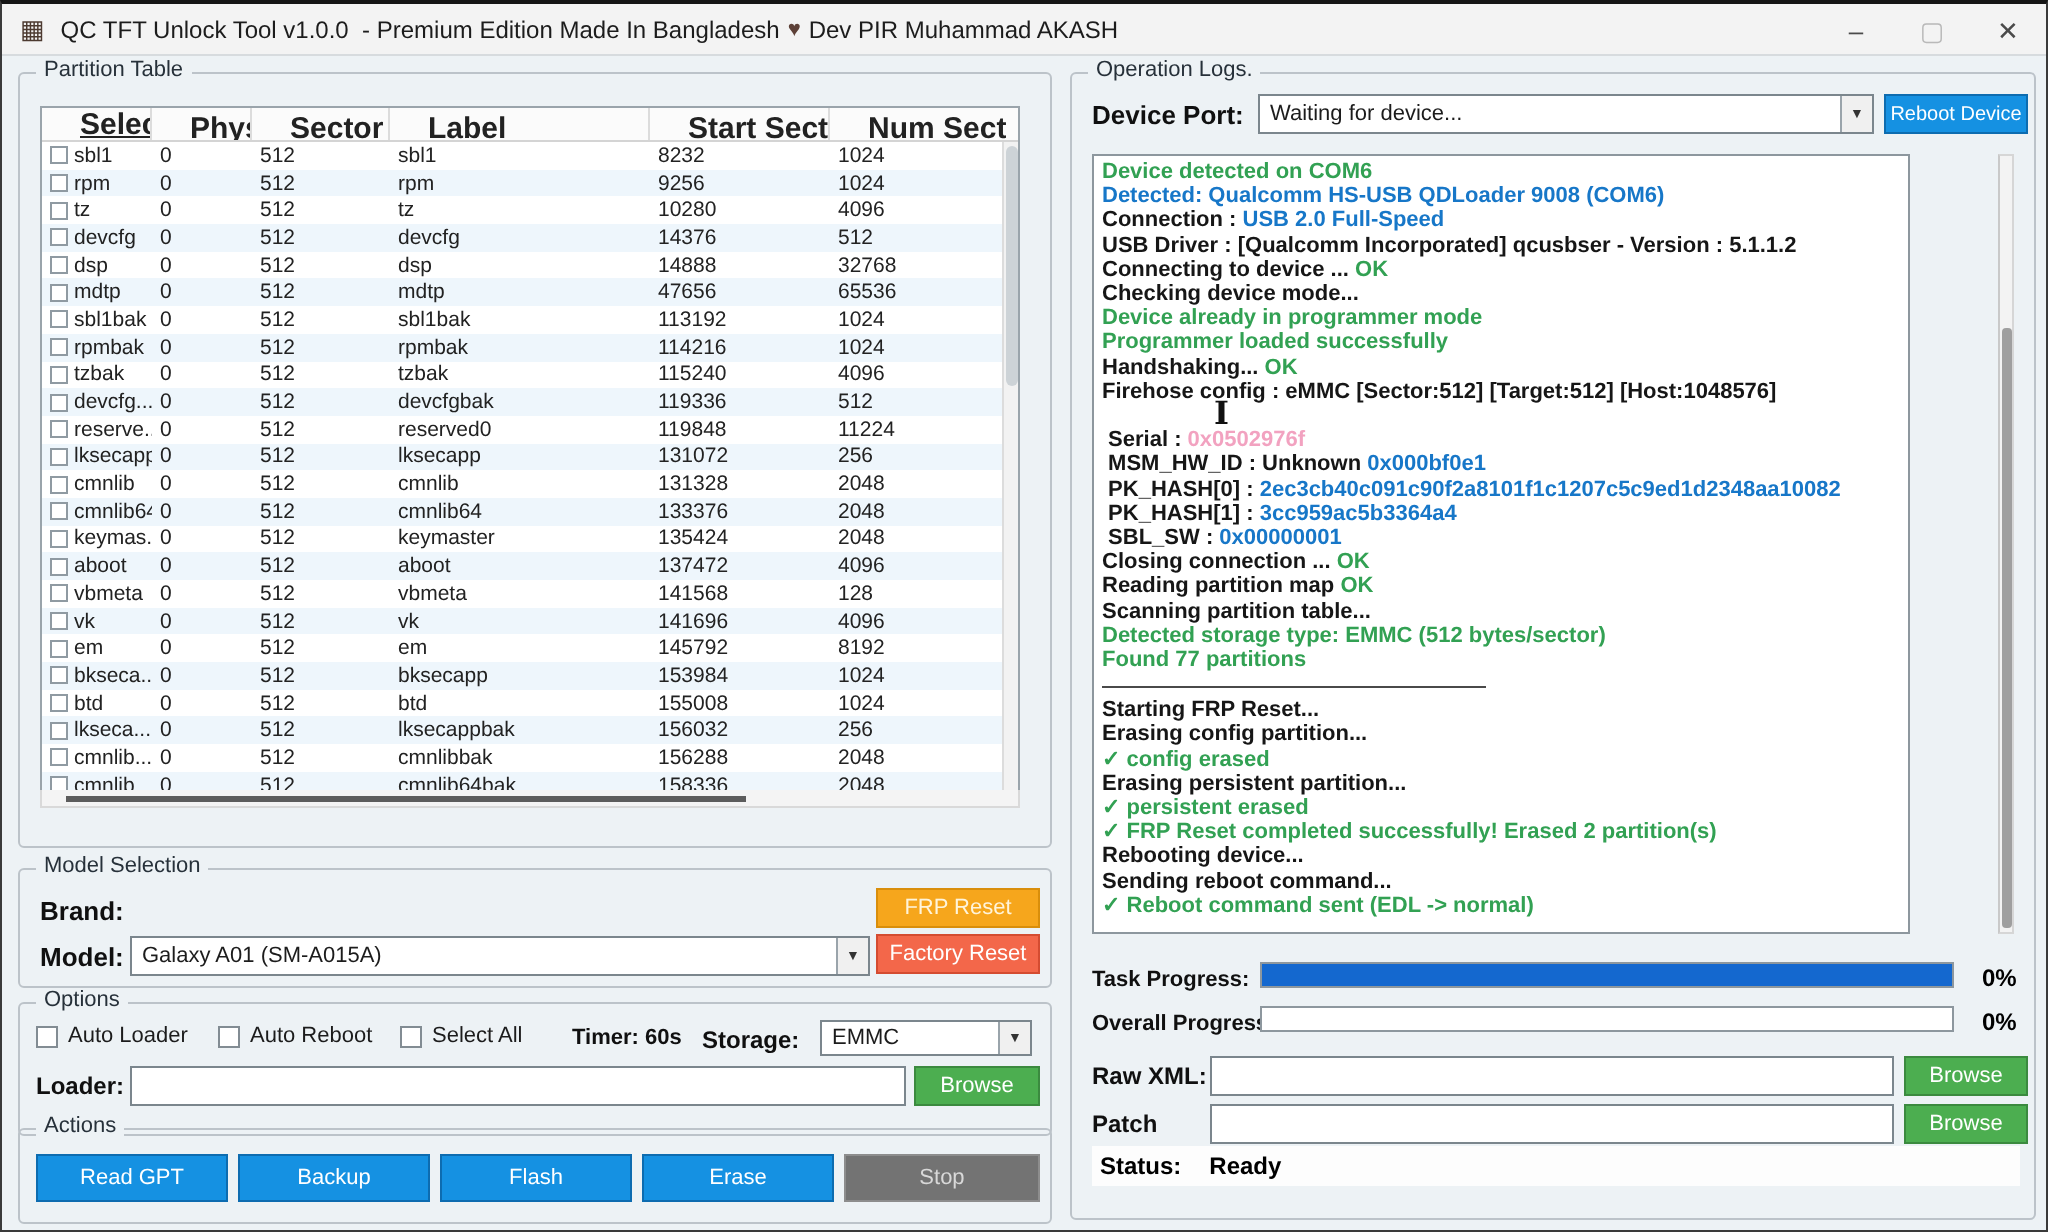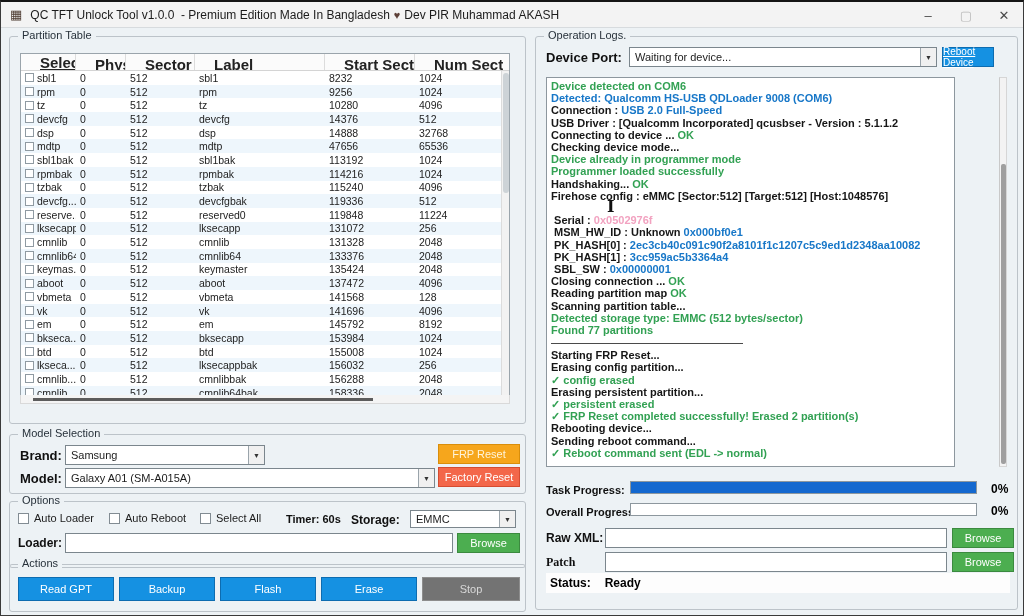--- a/index.html
+++ b/index.html
@@ -392,24 +392,20 @@
       </div>
     </div>
     <div class="pt-hscroll">
       <div class="pt-hthumb"></div>
     </div>
   </div>
 
   <div class="group" style="left:8px; top:432px; width:517px; height:60px;">
     <span class="group-label">Model Selection</span>
     <span class="blabel" style="left:10px; top:13px; font-size:13px;">Brand:</span>
-    <div class="combo" style="left:55px; top:10px; width:200px;">
-      <span class="combo-text">Samsung</span>
-      <span class="combo-arrow">▼</span>
-    </div>
     <span class="blabel" style="left:10px; top:36px; font-size:13px;">Model:</span>
     <div class="combo" style="left:55px; top:33px; width:370px;">
       <span class="combo-text">Galaxy A01 (SM-A015A)</span>
       <span class="combo-arrow">▼</span>
     </div>
     <div class="btn btn-amber" style="left:428px; top:9px; width:82px; height:20px;">FRP Reset</div>
     <div class="btn btn-red" style="left:428px; top:32px; width:82px; height:20px;">Factory Reset</div>
   </div>
 
   <div class="group" style="left:8px; top:499px; width:517px; height:67px;">
@@ -447,21 +443,21 @@
   </div>
 
   <div class="group" style="left:534px; top:34px; width:483px; height:574px;">
     <span class="group-label">Operation Logs.</span>
 
     <span class="blabel" style="left:10px; top:13px; font-size:13px;">Device Port:</span>
     <div class="combo" style="left:93px; top:10px; width:308px;">
       <span class="combo-text">Waiting for device...</span>
       <span class="combo-arrow">▼</span>
     </div>
-    <div class="btn btn-blue" style="left:406px; top:10px; width:52px; height:20px; font-size:10px;text-decoration:underline;">Reboot Device</div>
+    <div class="btn btn-blue" style="left:406px; top:10px; width:72px; height:20px; font-size:10px;">Reboot Device</div>
 
     <div class="log-area">
       <div>
           <div class="log-line"><span class="lc-green">Device detected on COM6</span></div>
           <div class="log-line"><span class="lc-blue">Detected: Qualcomm HS-USB QDLoader 9008 (COM6)</span></div>
           <div class="log-line"><span class="lc-black">Connection : </span><span class="lc-blue">USB 2.0 Full-Speed</span></div>
           <div class="log-line"><span class="lc-black">USB Driver : [Qualcomm Incorporated] qcusbser - Version : 5.1.1.2</span></div>
           <div class="log-line"><span class="lc-black">Connecting to device ... </span><span class="lc-green">OK</span></div>
           <div class="log-line"><span class="lc-black">Checking device mode...</span></div>
           <div class="log-line"><span class="lc-green">Device already in programmer mode</span></div>
@@ -504,21 +500,21 @@
     <span class="prog-label" style="left:10px; top:469px;">Overall Progress:</span>
     <div class="prog-track" style="left:94px; top:466px; width:347px;">
       <div class="prog-fill" style="width: 0%;"></div>
     </div>
     <span class="prog-pct" style="left:455px; top:467px;">0%</span>
 
     <span class="blabel" style="left:10px; top:494px; font-size:12px;">Raw XML:</span>
     <input class="field" style="left: 69px; top: 491px; width: 342px;">
     <div class="btn btn-green" style="left:416px; top:491px; width:62px; height:20px;">Browse</div>
 
-    <span class="blabel" style="left:10px; top:518px; font-size:12px;font-family:Liberation Serif, serif;">Patch</span>
+    <span class="blabel" style="left:10px; top:518px; font-size:12px;">Patch</span>
     <input class="field" style="left: 69px; top: 515px; width: 342px;">
     <div class="btn btn-green" style="left:416px; top:515px; width:62px; height:20px;">Browse</div>
 
     <div class="status-strip">
       <span class="sl">Status:</span>
       <span class="sv">Ready</span>
     </div>
   </div>
 
   <span class="ibeam">I</span>

